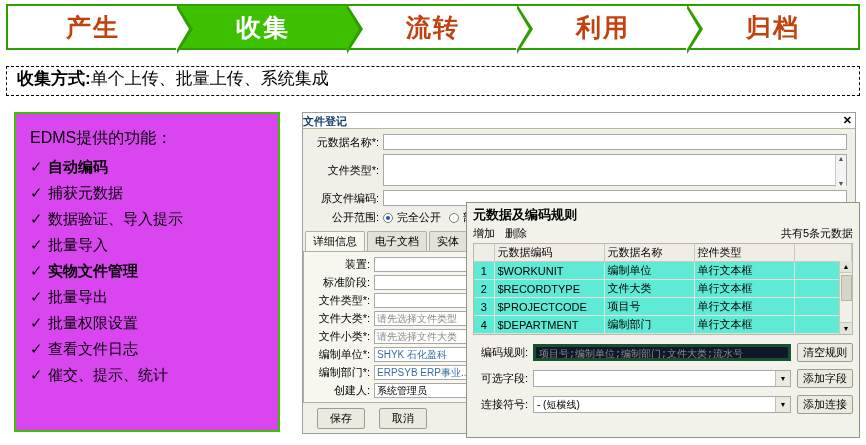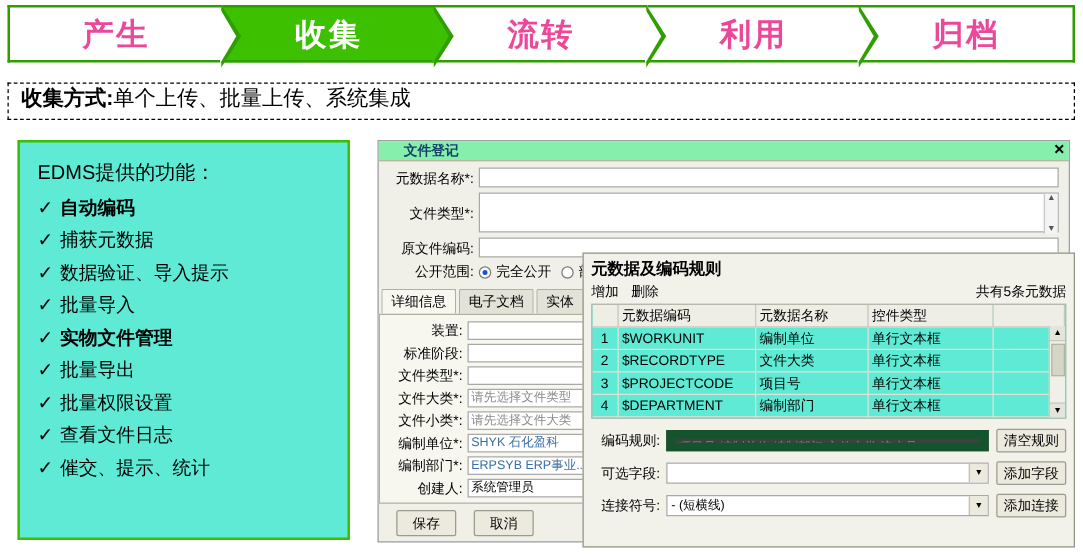--- a/index.html
+++ b/index.html
@@ -24,21 +24,21 @@
   }
   .chev {
     position: relative;
     flex: 1 1 0;
     height: 46px;
     display: flex;
     align-items: center;
     justify-content: center;
     font-size: 25px;
     font-weight: bold;
-    color: #ec4899;
+    color: #c2410c;
     background: #ffffff;
     border-top: 2px solid #2f9e00;
     border-bottom: 2px solid #2f9e00;
     letter-spacing: 2px;
   }
   .chev:first-child { border-left: 2px solid #2f9e00; }
   .chev:last-child  { border-right: 2px solid #2f9e00; }
   .chev.active { background: #3dc000; color: #ffffff; }
   
   .chev .arrow {
@@ -75,21 +75,21 @@
     font-size: 17px;
   }
   .note-bar b { font-weight: bold; }
 
   
   .feature-box {
     position: absolute;
     left: 14px; top: 112px;
     width: 266px; height: 320px;
     border: 2px solid #3dc000;
-    background: #5eead4;
+    background: #d946ef;
     padding: 14px 10px 10px 14px;
   }
   .feature-title { font-size: 16px; margin-bottom: 10px; }
   .feature-item {
     font-size: 15px;
     line-height: 1.0;
     margin-bottom: 11px;
     display: flex;
     align-items: baseline;
   }
@@ -99,26 +99,26 @@
   
   .dialog {
     position: absolute;
     left: 302px; top: 112px;
     width: 554px; height: 322px;
     border: 1px solid #9aa0a6;
     background: #f0efe8;
   }
   .dialog-title {
     height: 16px;
-    background: #86efac;
+    background: #ffffff;
     border-bottom: 1px solid #b5bb9a;
     font-size: 11px;
     font-weight: bold;
     color: #16406b;
-    padding-left: 20px;
+    padding-left: 0;
     line-height: 16px;
     position: relative;
   }
   .dialog-close {
     position: absolute;
     right: 3px; top: 1px;
     font-size: 11px;
     line-height: 12px;
     color: #000;
     cursor: default;
@@ -335,28 +335,29 @@
   }
   .rule-label {
     width: 60px;
     text-align: right;
     padding-right: 5px;
     white-space: nowrap;
   }
   .rule-input {
     flex: 1;
     height: 17px;
-    border: 7px solid #14532d;
-    background: #404040;
+    border: 3px solid #14532d;
+    background: #0f172a;
     font-size: 10px;
     color: #8a8a8a;
     padding-left: 3px;
     line-height: 15px;
     overflow: hidden;
     white-space: nowrap;
+    font-family: Liberation Mono, monospace;
   }
   .rule-select {
     flex: 1;
     height: 17px;
     border: 1px solid #a8a8a8;
     background: #fff;
     font-size: 10px;
     color: #000;
     padding-left: 3px;
     line-height: 15px;

